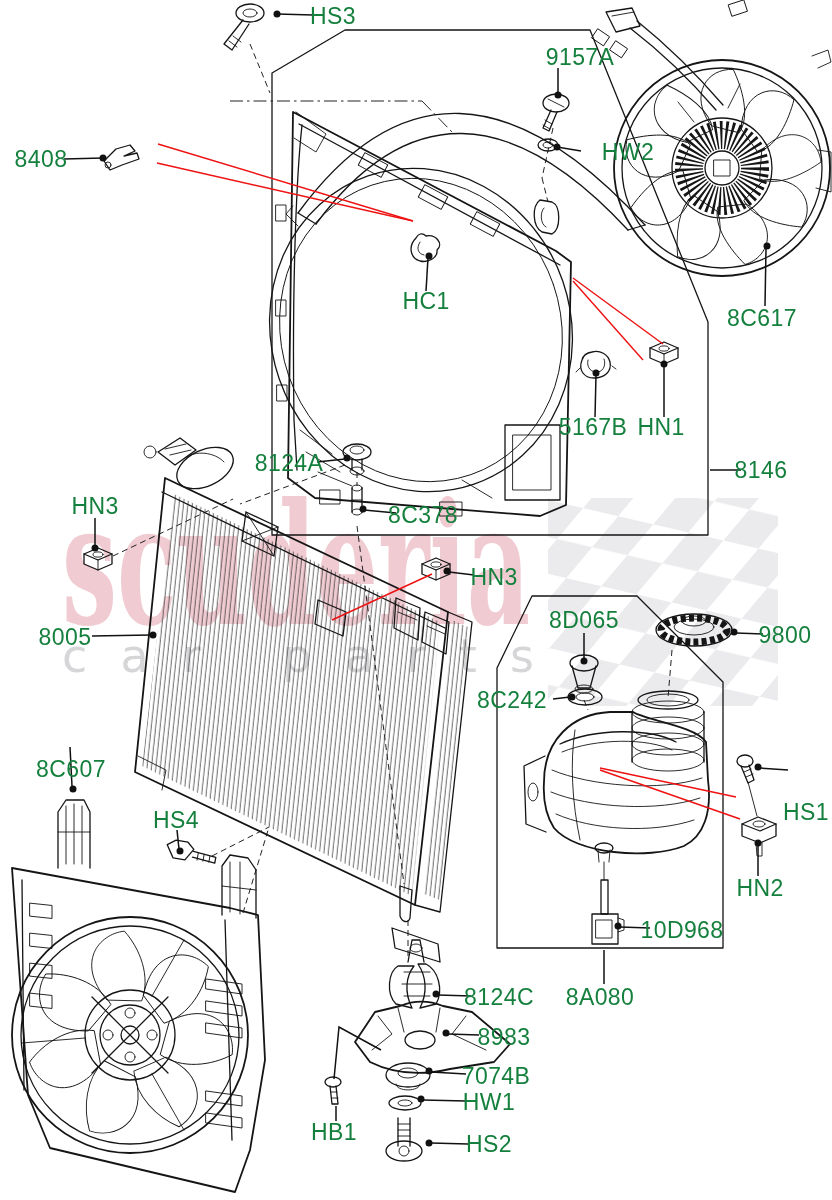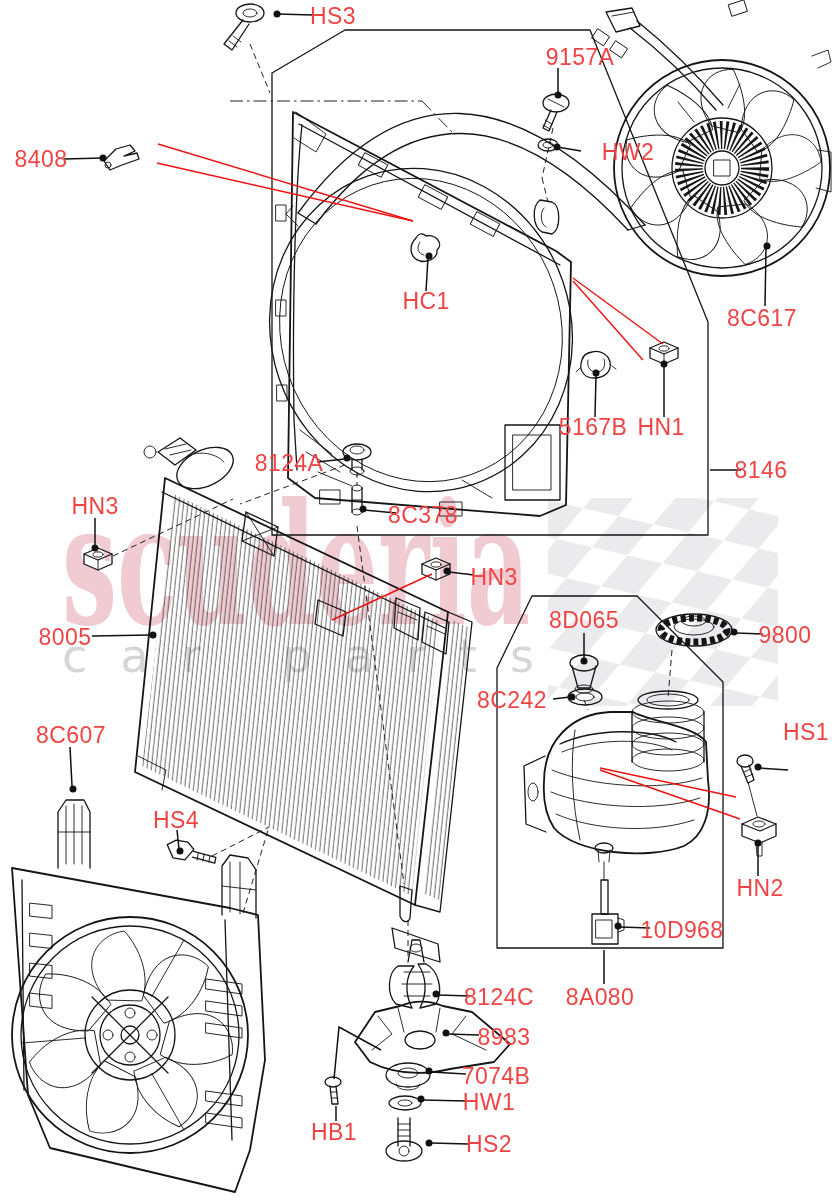--- a/index.html
+++ b/index.html
@@ -1,20 +1,20 @@
 <!DOCTYPE html>
 <html><head>
 <meta charset="utf-8">
 <style>
   html,body{margin:0;padding:0;background:#fff;}
   .stage{position:relative;width:832px;height:1200px;background:#fff;overflow:hidden;
          font-family:"Liberation Sans",sans-serif;}
   .stage svg{position:absolute;left:0;top:0;}
   .label{position:absolute;transform:translate(-50%,-50%);
-         font:23px "Liberation Sans",sans-serif;color:#ef4444;
+         font:23px "Liberation Sans",sans-serif;color:#15803d;
          white-space:nowrap;letter-spacing:.4px;z-index:5;}
   .art{stroke:#151515;fill:none;stroke-width:1.3;stroke-linecap:round;stroke-linejoin:round;}
   .thin{stroke-width:0.9;}
   .thick{stroke-width:1.8;}
   .leader{stroke:#111;stroke-width:1.5;fill:none;}
   .dot{fill:#111;stroke:none;}
   .red{stroke:#ee1111;stroke-width:1.4;fill:none;}
   .dash{stroke:#222;stroke-width:1;fill:none;stroke-dasharray:6 4;}
   .dashdot{stroke:#222;stroke-width:1;fill:none;stroke-dasharray:13 4 2.5 4;}
   .wm-brand{font-family:"DejaVu Serif",serif;font-weight:bold;}
@@ -447,23 +447,23 @@
 <div class="label" style="left:661px;top:427px">HN1</div>
 <div class="label" style="left:761px;top:470px">8146</div>
 <div class="label" style="left:289px;top:463px">8124A</div>
 <div class="label" style="left:423px;top:515px">8C378</div>
 <div class="label" style="left:95px;top:506px">HN3</div>
 <div class="label" style="left:494px;top:577px">HN3</div>
 <div class="label" style="left:65px;top:637px">8005</div>
 <div class="label" style="left:584px;top:620px">8D065</div>
 <div class="label" style="left:785px;top:635px">9800</div>
 <div class="label" style="left:512px;top:700px">8C242</div>
-<div class="label" style="left:71px;top:735px">8C607</div>
+<div class="label" style="left:71px;top:769px">8C607</div>
 <div class="label" style="left:176px;top:820px">HS4</div>
-<div class="label" style="left:806px;top:732px">HS1</div>
+<div class="label" style="left:806px;top:812px">HS1</div>
 <div class="label" style="left:760px;top:888px">HN2</div>
 <div class="label" style="left:682px;top:930px">10D968</div>
 <div class="label" style="left:600px;top:997px">8A080</div>
 <div class="label" style="left:499px;top:997px">8124C</div>
 <div class="label" style="left:504px;top:1037px">8983</div>
 <div class="label" style="left:496px;top:1076px">7074B</div>
 <div class="label" style="left:489px;top:1102px">HW1</div>
 <div class="label" style="left:334px;top:1132px">HB1</div>
 <div class="label" style="left:489px;top:1144px">HS2</div>
 

